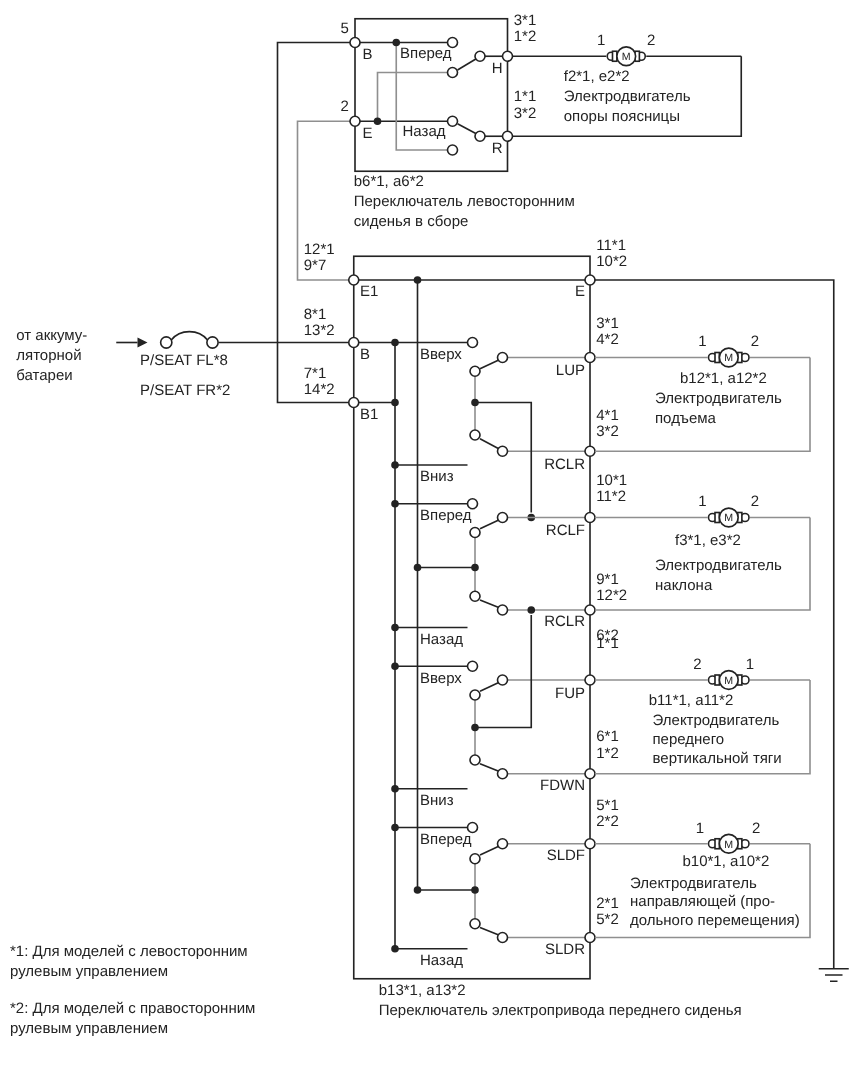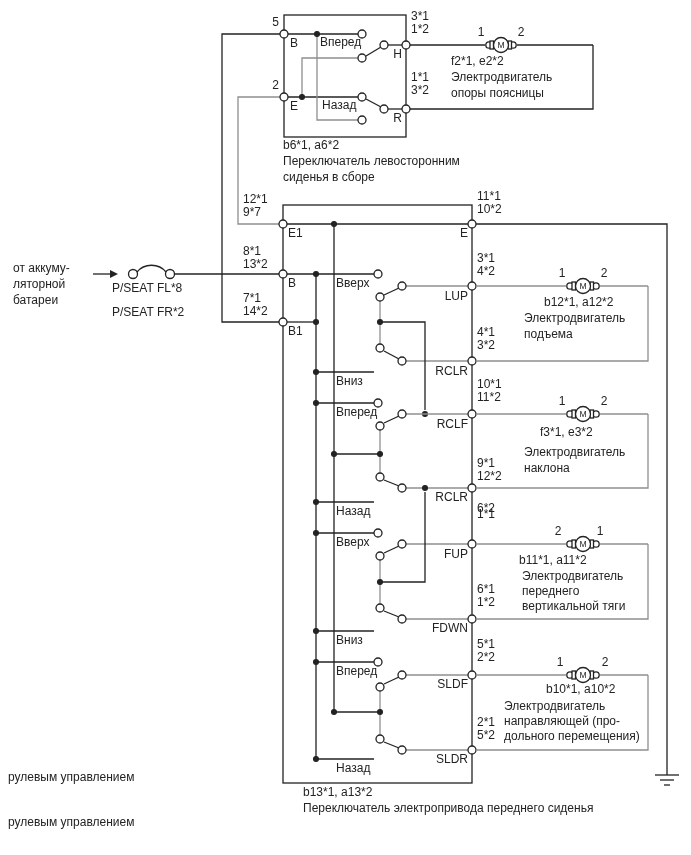--- a/index.html
+++ b/index.html
@@ -342,16 +342,18 @@
 <div class="lb ctr" style="left:597px;top:656px;width:16px">2</div>
 <div class="msym" style="left:574px;top:670px">M</div>
 <div class="lb" style="left:546px;top:683px">b10*1, a10*2</div>
 <div class="lb" style="left:504px;top:700px">Электродвигатель</div>
 <div class="lb" style="left:504px;top:715px">направляющей (про-</div>
 <div class="lb" style="left:504px;top:730px">дольного перемещения)</div>
 
 <div class="lb" style="left:303px;top:786px">b13*1, a13*2</div>
 <div class="lb" style="left:303px;top:802px">Переключатель электропривода переднего сиденья</div>
 
+<div class="lb" style="left:8px;top:755px">*1: Для моделей с левосторонним</div>
 <div class="lb" style="left:8px;top:771px">рулевым управлением</div>
+<div class="lb" style="left:8px;top:800px">*2: Для моделей с правосторонним</div>
 <div class="lb" style="left:8px;top:816px">рулевым управлением</div>
 
 </div>
 
 </body></html>

